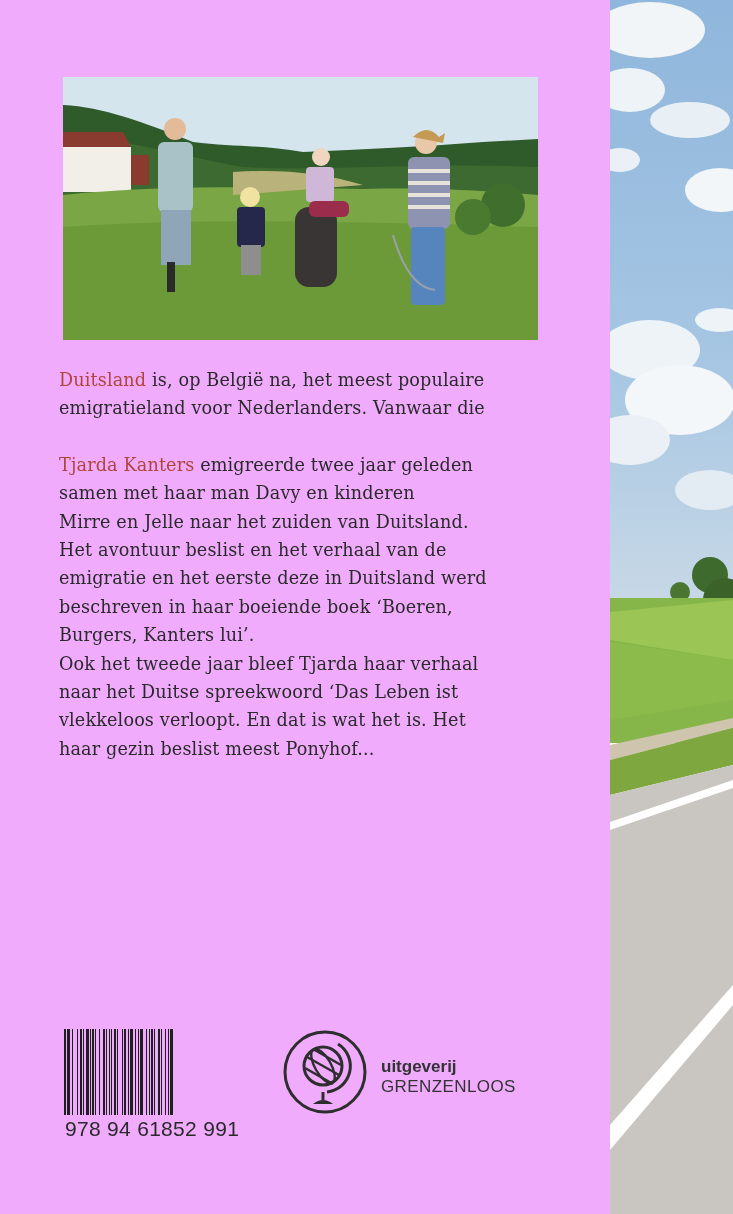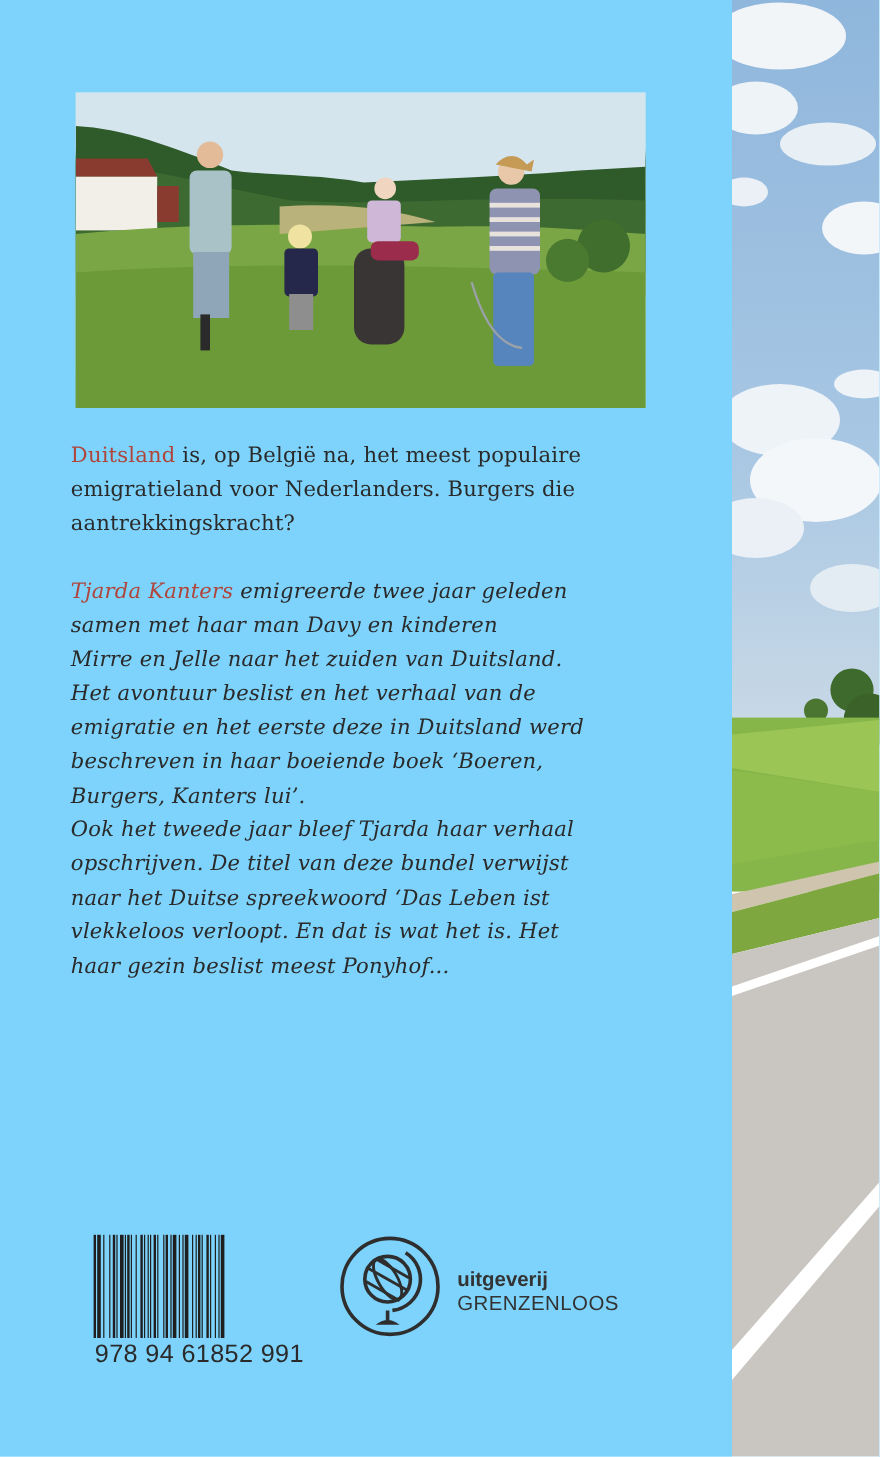--- a/index.html
+++ b/index.html
@@ -4,40 +4,40 @@
 <style>
   html, body { margin: 0; padding: 0; }
   body {
     width: 733px; height: 1214px; overflow: hidden;
     background: #ffffff;
     position: relative;
     font-family: "DejaVu Serif", "Liberation Serif", serif;
   }
   .back-cover {
     position: absolute; left: 0; top: 0; width: 610px; height: 1214px;
-    background: #7dd3fc;
+    background: #f0abfc;
   }
   .photo {
     position: absolute; left: 63px; top: 77px; width: 475px; height: 263px;
     overflow: hidden;
     background: linear-gradient(180deg, #d6e6ee 0%, #cfe2ea 18%, #3f6a2e 22%, #4f7a36 38%, #7aa046 48%, #8fb24c 60%, #6f9b3a 100%);
   }
   .photo svg { position: absolute; left: 0; top: 0; }
   .blurb {
     position: absolute; left: 59px; top: 366px; width: 500px;
     font-size: 17.6px; line-height: 28.4px; color: #2a2a2a;
     letter-spacing: 0.15px;
   }
   .blurb p { margin: 0; }
-  .blurb p + p.gap { margin-top: 28px; font-style: italic; }
+  .blurb p + p.gap { margin-top: 28px; }
   .accent { color: #b0453b; }
   .line { display: block; white-space: nowrap; }
 
   .barcode-box {
-    position: absolute; left: 69px; top: 1020px; width: 200px; height: 128px;
+    position: absolute; left: 55px; top: 1020px; width: 200px; height: 128px;
   }
   .barcode-bars {
     position: absolute; left: 9px; top: 9px; width: 186px; height: 86px;
     display: flex; align-items: stretch;
   }
   .barcode-bars span { display: block; height: 100%; background: #1f1f1f; }
   .isbn {
     position: absolute; left: 10px; top: 97px;
     font-family: "Liberation Sans", sans-serif; font-size: 21px; color: #2a2a2a;
     letter-spacing: 0.3px;
@@ -107,33 +107,31 @@
       <rect x="345" y="116" width="42" height="4" fill="#e8e2dc"></rect>
       <rect x="345" y="128" width="42" height="4" fill="#e8e2dc"></rect>
       <rect x="348" y="150" width="34" height="78" rx="4" fill="#5585bc"></rect>
       <path d="M330,158 Q345,210 372,213" stroke="#9aa1a8" stroke-width="2" fill="none"></path>
     </svg>
   </div>
 
   <div class="blurb">
     <p>
       <span class="line"><span class="accent">Duitsland</span><span> is, op België na, het meest populaire</span></span>
-      <span class="line">emigratieland voor Nederlanders. Burgers die</span>
-      <span class="line">aantrekkingskracht?</span>
+      <span class="line">emigratieland voor Nederlanders. Vanwaar die</span>
     </p>
     <p class="gap">
       <span class="line"><span class="accent">Tjarda Kanters</span><span> emigreerde twee jaar geleden</span></span>
       <span class="line">samen met haar man Davy en kinderen</span>
       <span class="line">Mirre en Jelle naar het zuiden van Duitsland.</span>
       <span class="line">Het avontuur beslist en het verhaal van de</span>
       <span class="line">emigratie en het eerste deze in Duitsland werd</span>
       <span class="line">beschreven in haar boeiende boek ‘Boeren,</span>
       <span class="line">Burgers, Kanters lui’.</span>
       <span class="line">Ook het tweede jaar bleef Tjarda haar verhaal</span>
-      <span class="line">opschrijven. De titel van deze bundel verwijst</span>
       <span class="line">naar het Duitse spreekwoord ‘Das Leben ist</span>
       <span class="line">vlekkeloos verloopt. En dat is wat het is. Het</span>
       <span class="line">haar gezin beslist meest Ponyhof...</span>
     </p>
   </div>
 
   <div class="barcode-box">
     <div class="barcode-bars" id="barcode-bars">
         <span style="width: 2.1px; background: rgb(31, 31, 31);"></span>
         <span style="width: 1.05px; background: transparent;"></span>

